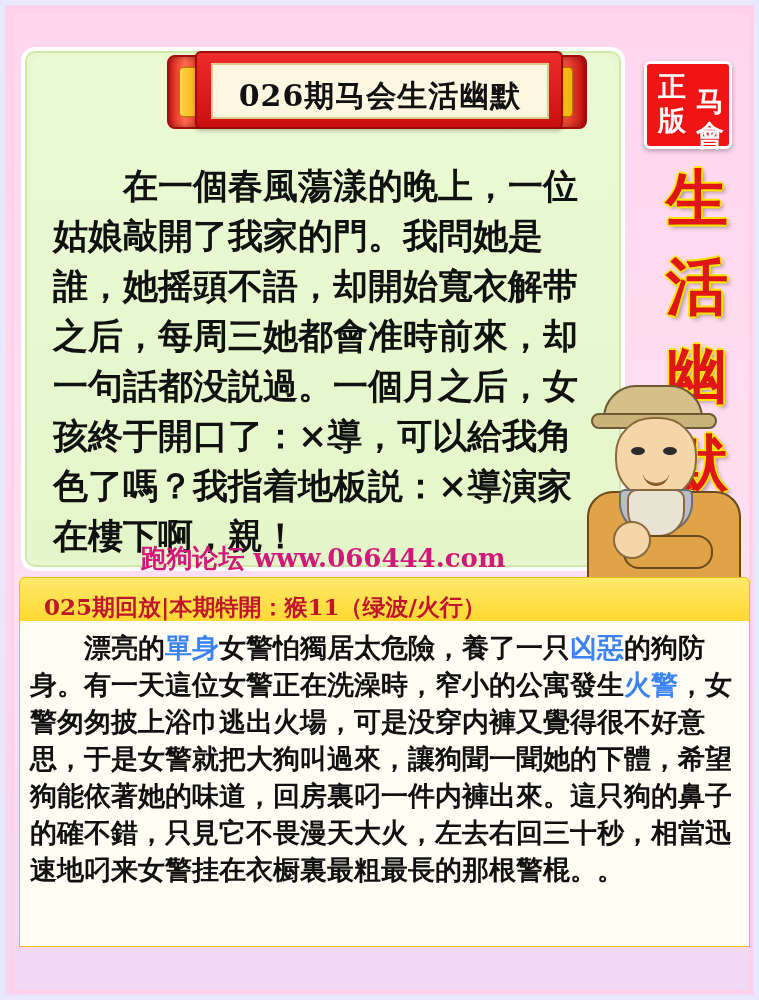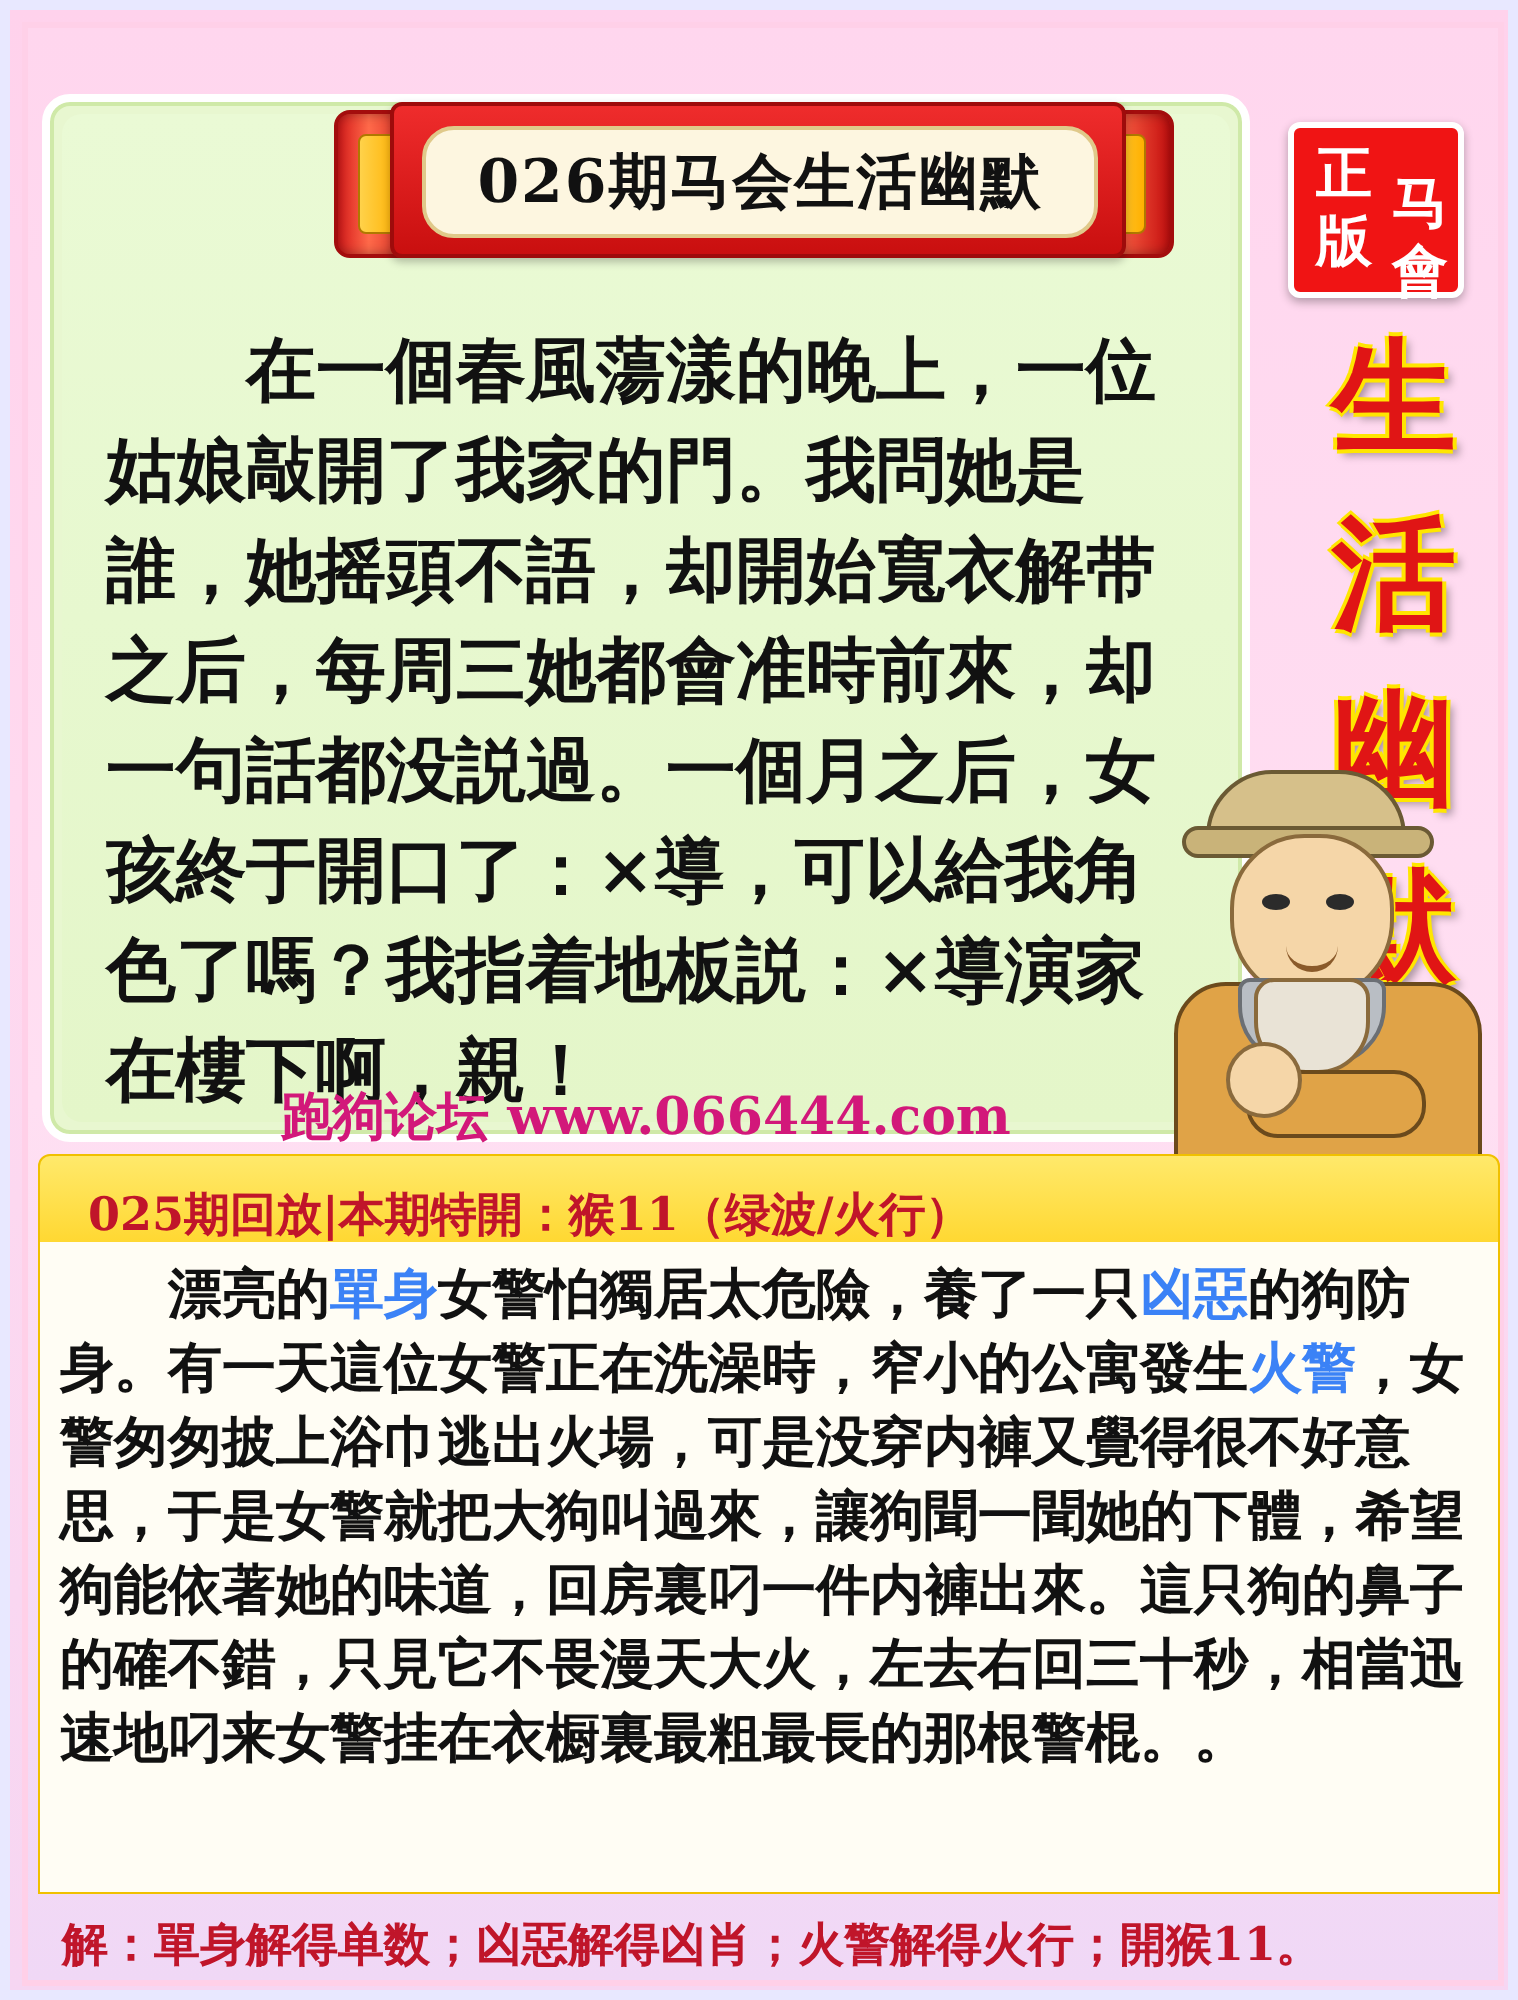--- a/index.html
+++ b/index.html
@@ -105,23 +105,23 @@
     border: 2px solid #9e0b0b;
     border-radius: 6px;
     box-shadow: 0 2px 4px rgba(0,0,0,.25);
   }
   .banner .ribbon-face {
     position: absolute;
     left: 14px; top: 10px;
     width: 334px; height: 52px;
     background: #fdf6e0;
     border: 2px solid #e0c98a;
-    border-radius: 16px;
+    border-radius: 0;
     display: flex;
-    align-items: center;
+    align-items: flex-end;
     justify-content: center;
   }
   .banner-title {
     font-family: "DejaVu Serif", serif;
     font-weight: bold;
     font-size: 30px;
     color: #111;
     letter-spacing: 1px;
     white-space: nowrap;
   }
@@ -389,14 +389,13 @@
   <div class="site-url">跑狗论坛 www.066444.com</div>
 
   <div class="yellow-bar">
     <div class="y-text">025期回放|本期特開：猴11（绿波/火行）</div>
   </div>
 
   <div class="bottom-panel">
     <div class="story"><span>漂亮的</span><span class="hl">單身</span><span>女警怕獨居太危險，養了一只</span><span class="hl">凶惡</span><span>的狗防身。有一天這位女警正在洗澡時，窄小的公寓發生</span><span class="hl">火警</span><span>，女警匆匆披上浴巾逃出火場，可是没穿内褲又覺得很不好意思，于是女警就把大狗叫過來，讓狗聞一聞她的下體，希望狗能依著她的味道，回房裏叼一件内褲出來。這只狗的鼻子的確不錯，只見它不畏漫天大火，左去右回三十秒，相當迅速地叼来女警挂在衣橱裏最粗最長的那根警棍。。</span></div>
   </div>
 
-  <div class="answer-line">解：單身解得单数；凶惡解得凶肖；火警解得火行；開猴11。</div>
 </div>
 
 </body></html>

